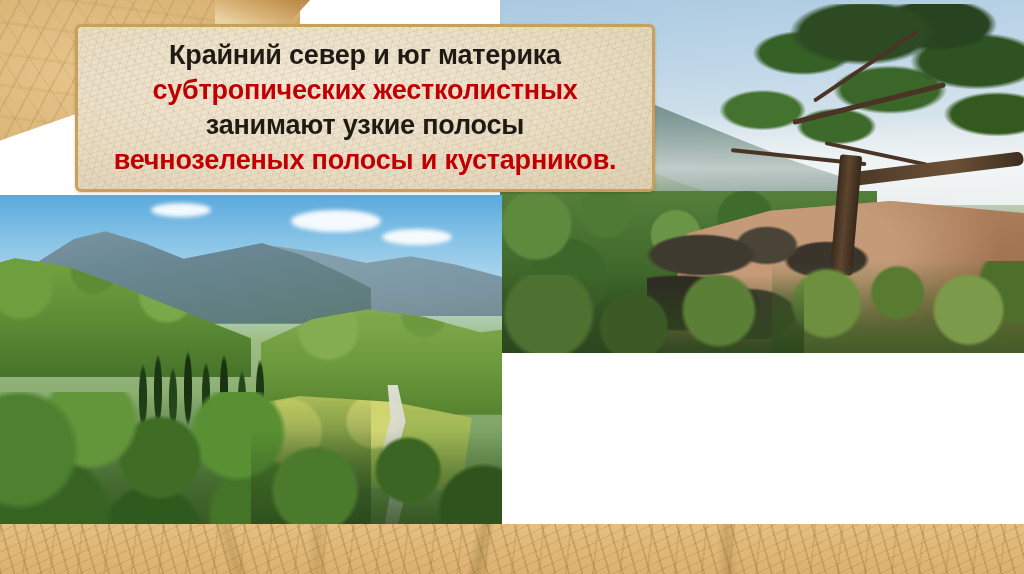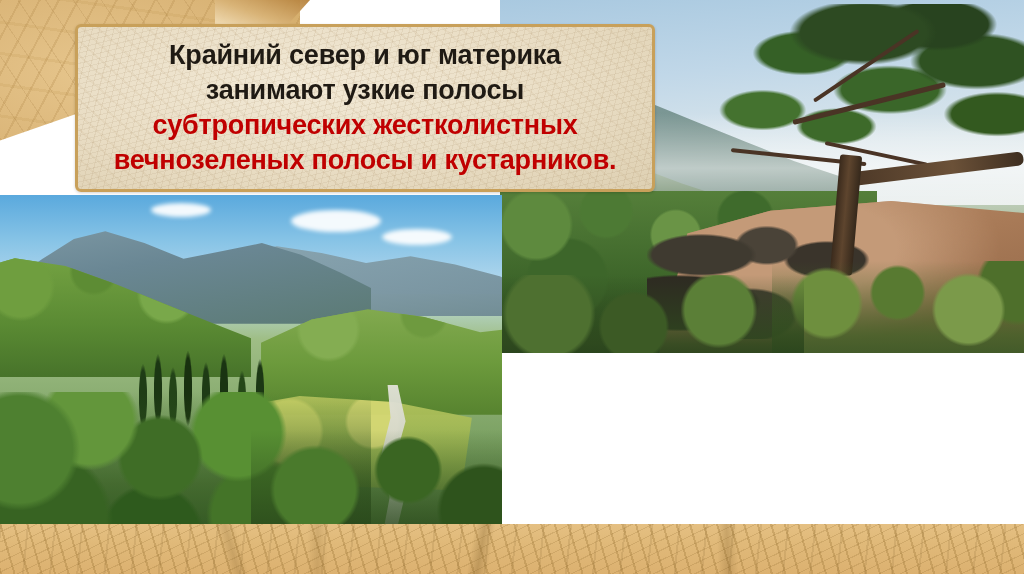--- a/index.html
+++ b/index.html
@@ -260,18 +260,18 @@
     <div class="pl-fore2"></div>
     <div class="pl-watermark">Image</div>
   </div>
 
   <div class="map-bottom">
     <div class="map-bottom-lines"></div>
   </div>
 
   <div class="callout">
     <div class="callout-line line-dark">Крайний север и юг материка</div>
+    <div class="callout-line line-red">субтропических жестколистных</div>
     <div class="callout-line line-dark">занимают узкие полосы</div>
-    <div class="callout-line line-red">субтропических жестколистных</div>
     <div class="callout-line line-red">вечнозеленых полосы и кустарников.</div>
   </div>
 
 </div>
 
 </body></html>

